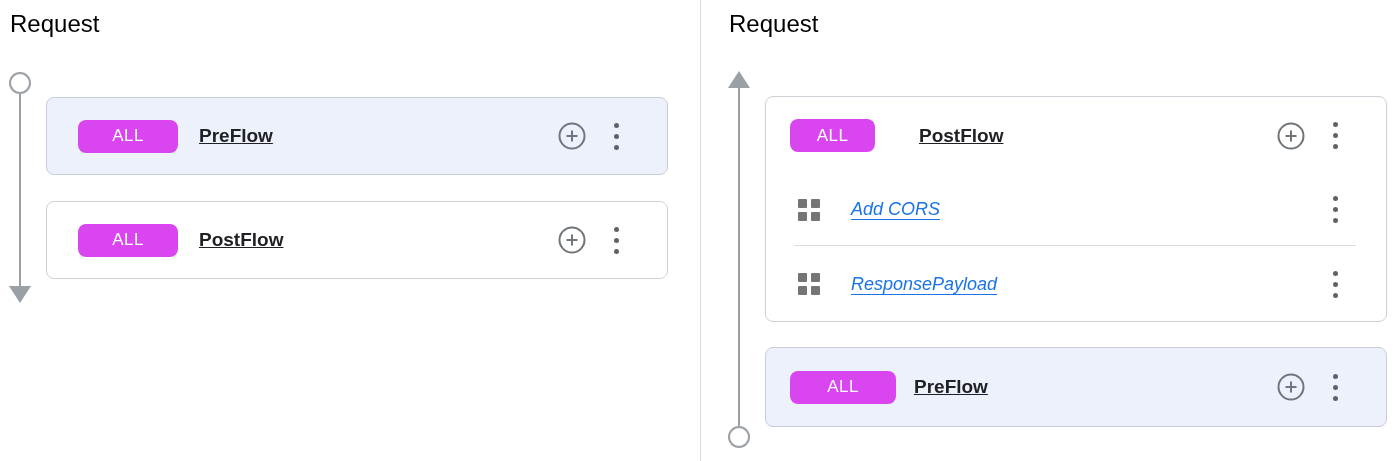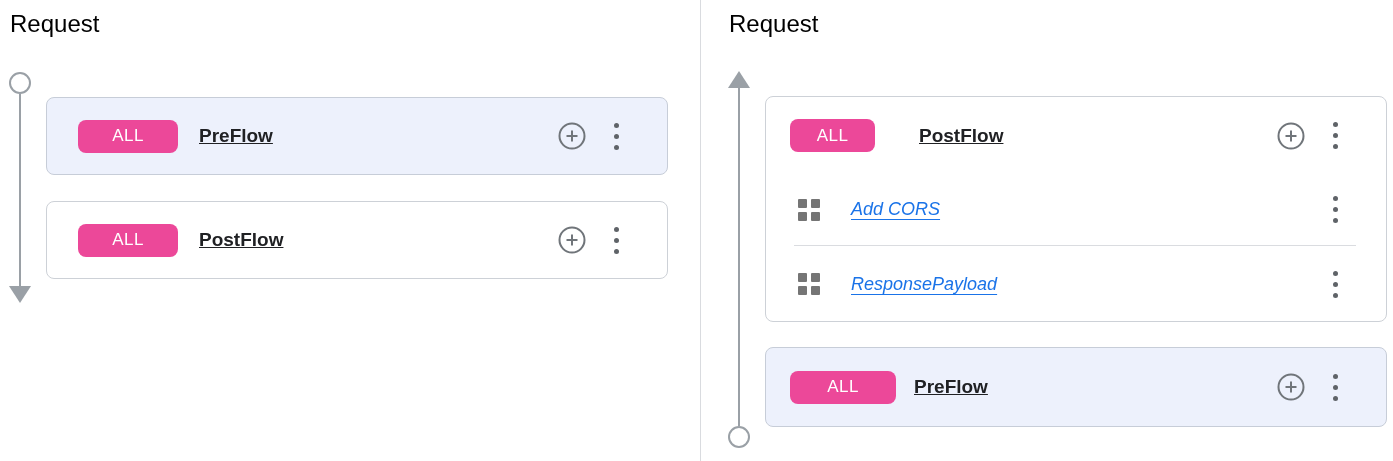--- a/index.html
+++ b/index.html
@@ -54,21 +54,21 @@
   .card-row.pl24{padding-left:24px;}
   .row-fixed{height:77px;}
 
   #card-req-preflow{left:46px;top:97px;height:78px;}
   #card-req-postflow{left:46px;top:201px;height:78px;}
   #card-res-postflow{left:765px;top:96px;height:226px;}
   #card-res-preflow{left:765px;top:347px;height:80px;}
 
   .badge{
     display:inline-flex;align-items:center;justify-content:center;
-    height:33px;border-radius:8px;background:#ec4899;color:#ffffff;
+    height:33px;border-radius:8px;background:#d946ef;color:#ffffff;
     font-size:17px;letter-spacing:.5px;flex:none;
   }
   .badge.w100{width:100px;}
   .badge.w85{width:85px;}
   .badge.w106{width:106px;}
 
   .flow-title{font-size:19px;font-weight:700;color:#202124;white-space:nowrap;text-decoration:underline;}
   .ml21{margin-left:21px;}
   .ml44{margin-left:44px;}
   .ml18{margin-left:18px;}

